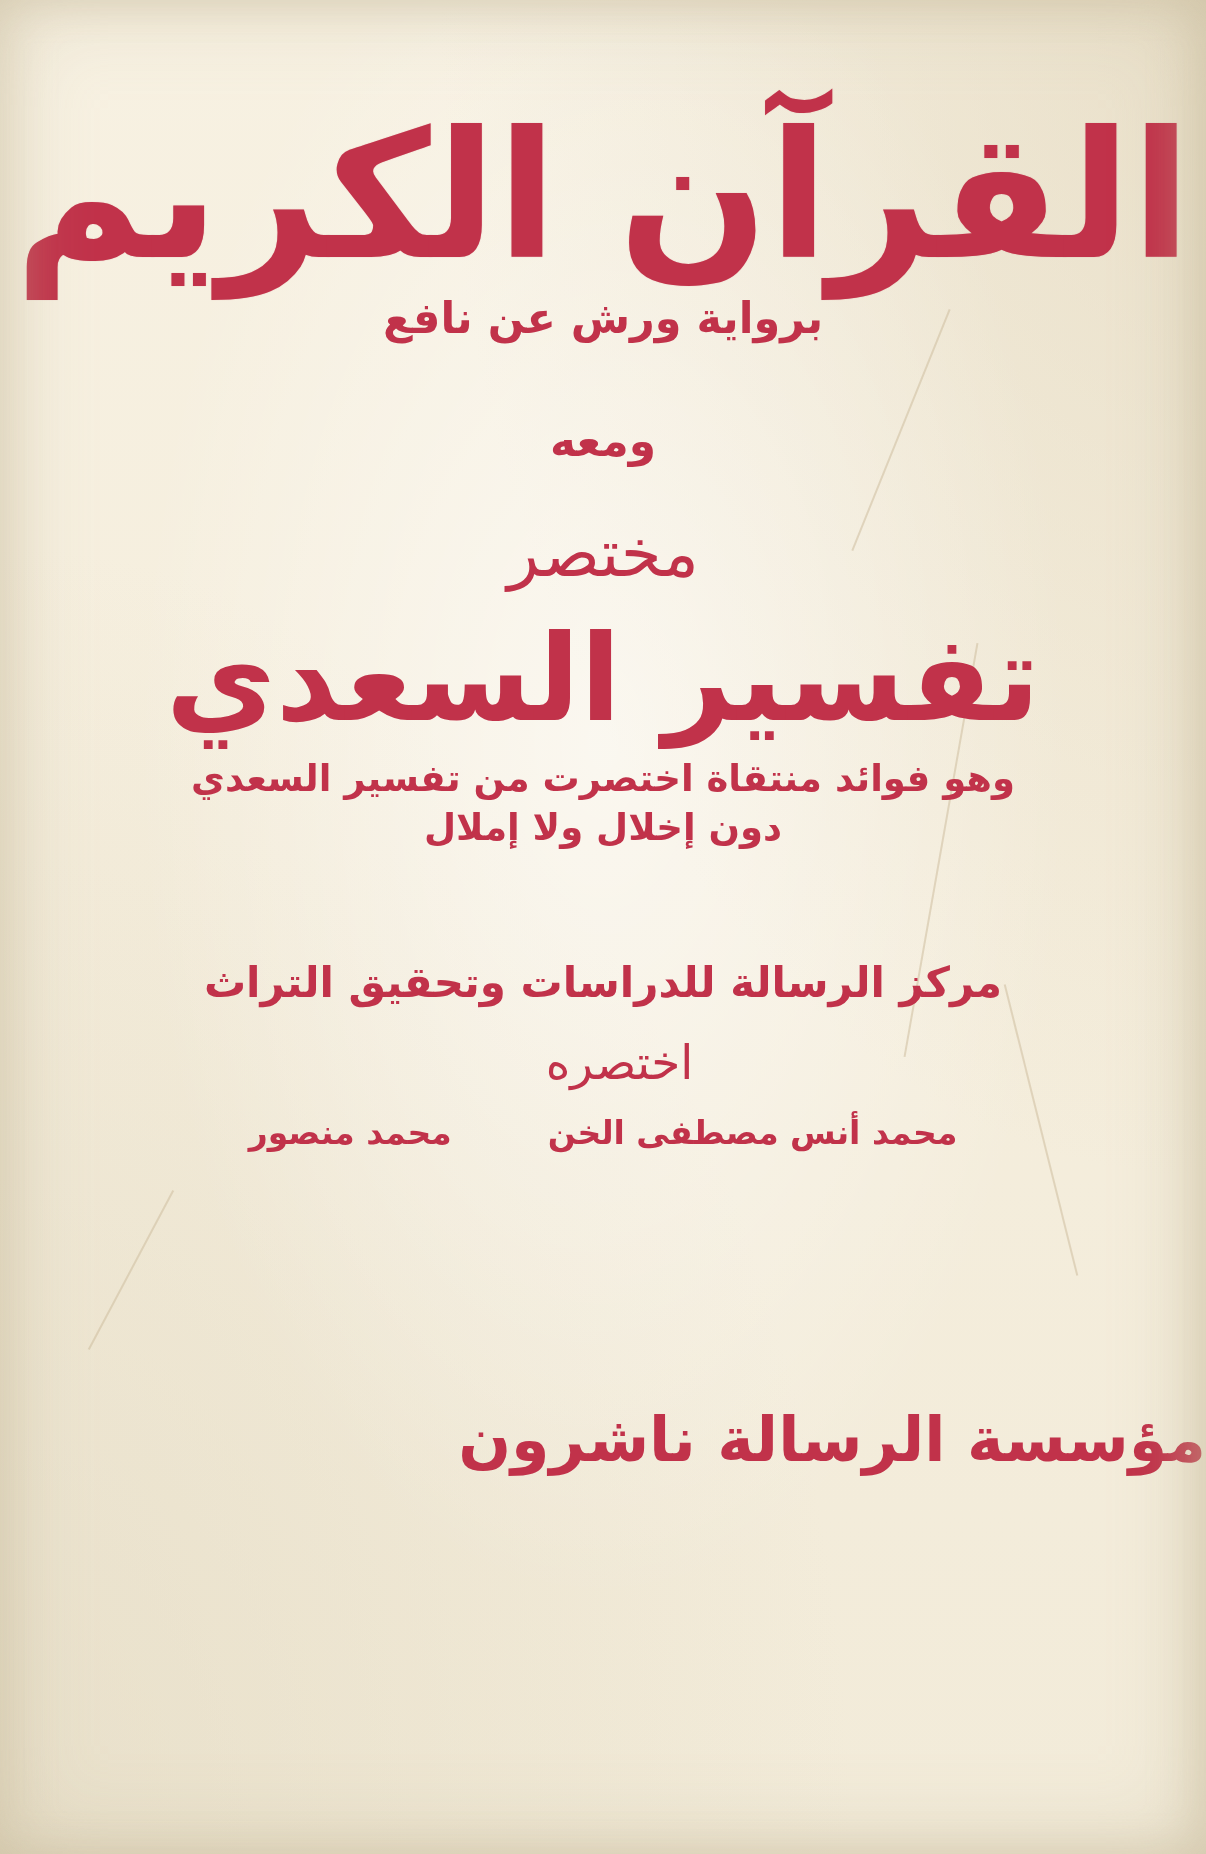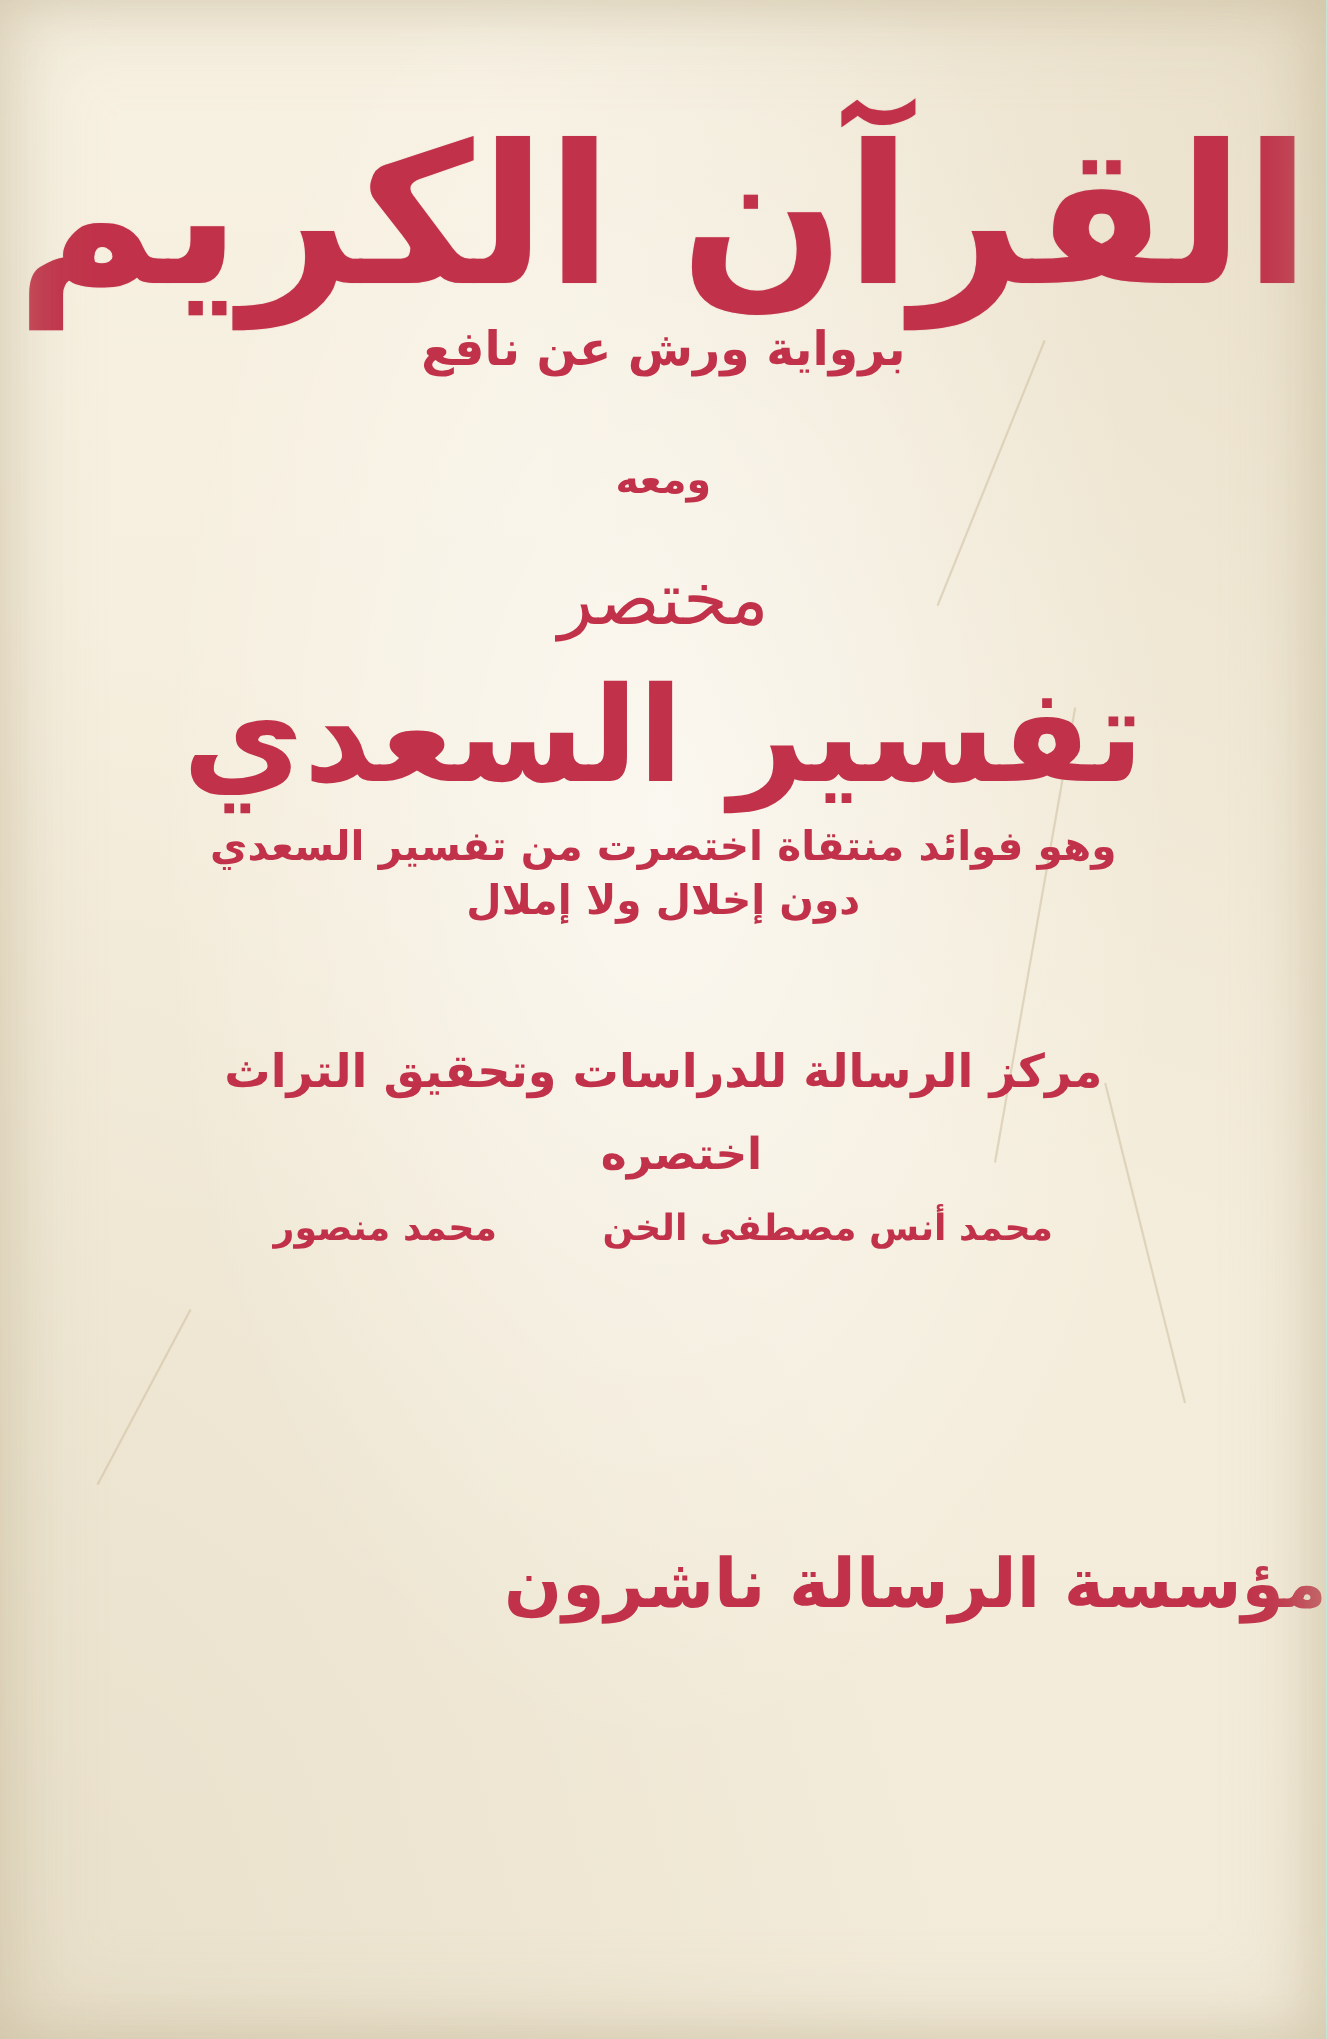--- a/index.html
+++ b/index.html
@@ -7,21 +7,21 @@
     padding: 0;
     background: #ffffff;
   }
   body {
     font-family: "DejaVu Sans", sans-serif;
   }
   .page {
     position: relative;
     width: 1206px;
     height: 1854px;
-    background: #5eead4;
+    background: #000000;
     overflow: hidden;
   }
   
   .paper-texture {
     position: absolute;
     inset: 0;
     background:
       radial-gradient(ellipse at 50% 40%, rgba(255,255,255,0.55) 0%, rgba(255,255,255,0.0) 55%),
       radial-gradient(ellipse at 100% 0%, rgba(222,210,182,0.55) 0%, rgba(222,210,182,0) 45%),
       radial-gradient(ellipse at 0% 100%, rgba(222,212,186,0.5) 0%, rgba(222,212,186,0) 50%),
@@ -67,21 +67,21 @@
     font-weight: 700;
     text-shadow: 0 0 1px rgba(193,50,74,0.35);
   }
   #title-riwaya {
     margin-top: -4px;
     font-size: 43px;
     font-weight: 700;
   }
   #conjunction {
     margin-top: 72px;
-    font-size: 36px;
+    font-size: 44px;
     font-weight: 700;
   }
   #sub-mukhtasar {
     margin-top: 50px;
     font-size: 66px;
     font-weight: 400;
   }
   #sub-tafsir {
     margin-top: 18px;
     font-size: 120px;
@@ -96,22 +96,22 @@
   .desc.second {
     margin-top: 6px;
   }
   #center-name {
     margin-top: 110px;
     font-size: 42px;
     font-weight: 700;
   }
   #abridged-by {
     margin-top: 28px;
-    font-size: 40px;
-    font-weight: 700;
+    font-size: 47px;
+    font-weight: 400;
     margin-left: 33px;
   }
   .editors {
     margin-top: 24px;
     display: flex;
     flex-direction: row;
     gap: 96px;
     font-size: 33px;
     font-weight: 700;
   }

